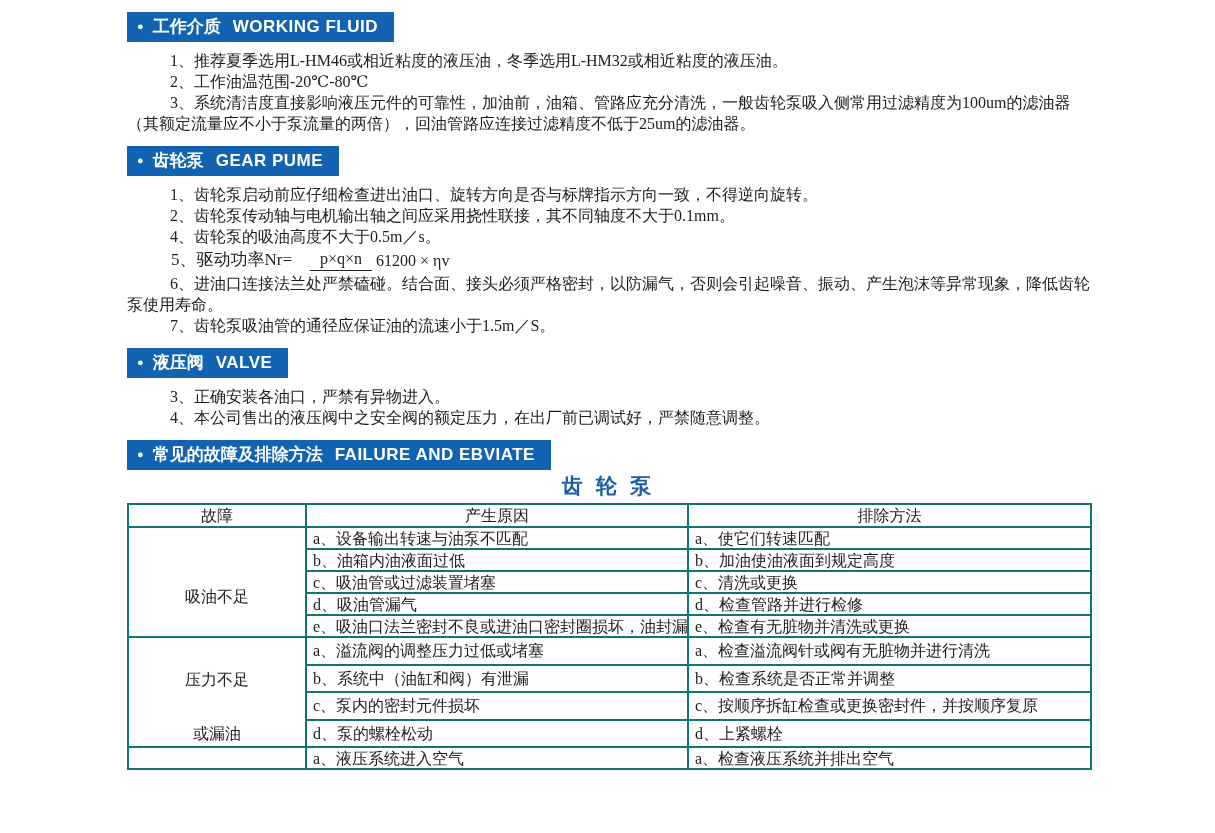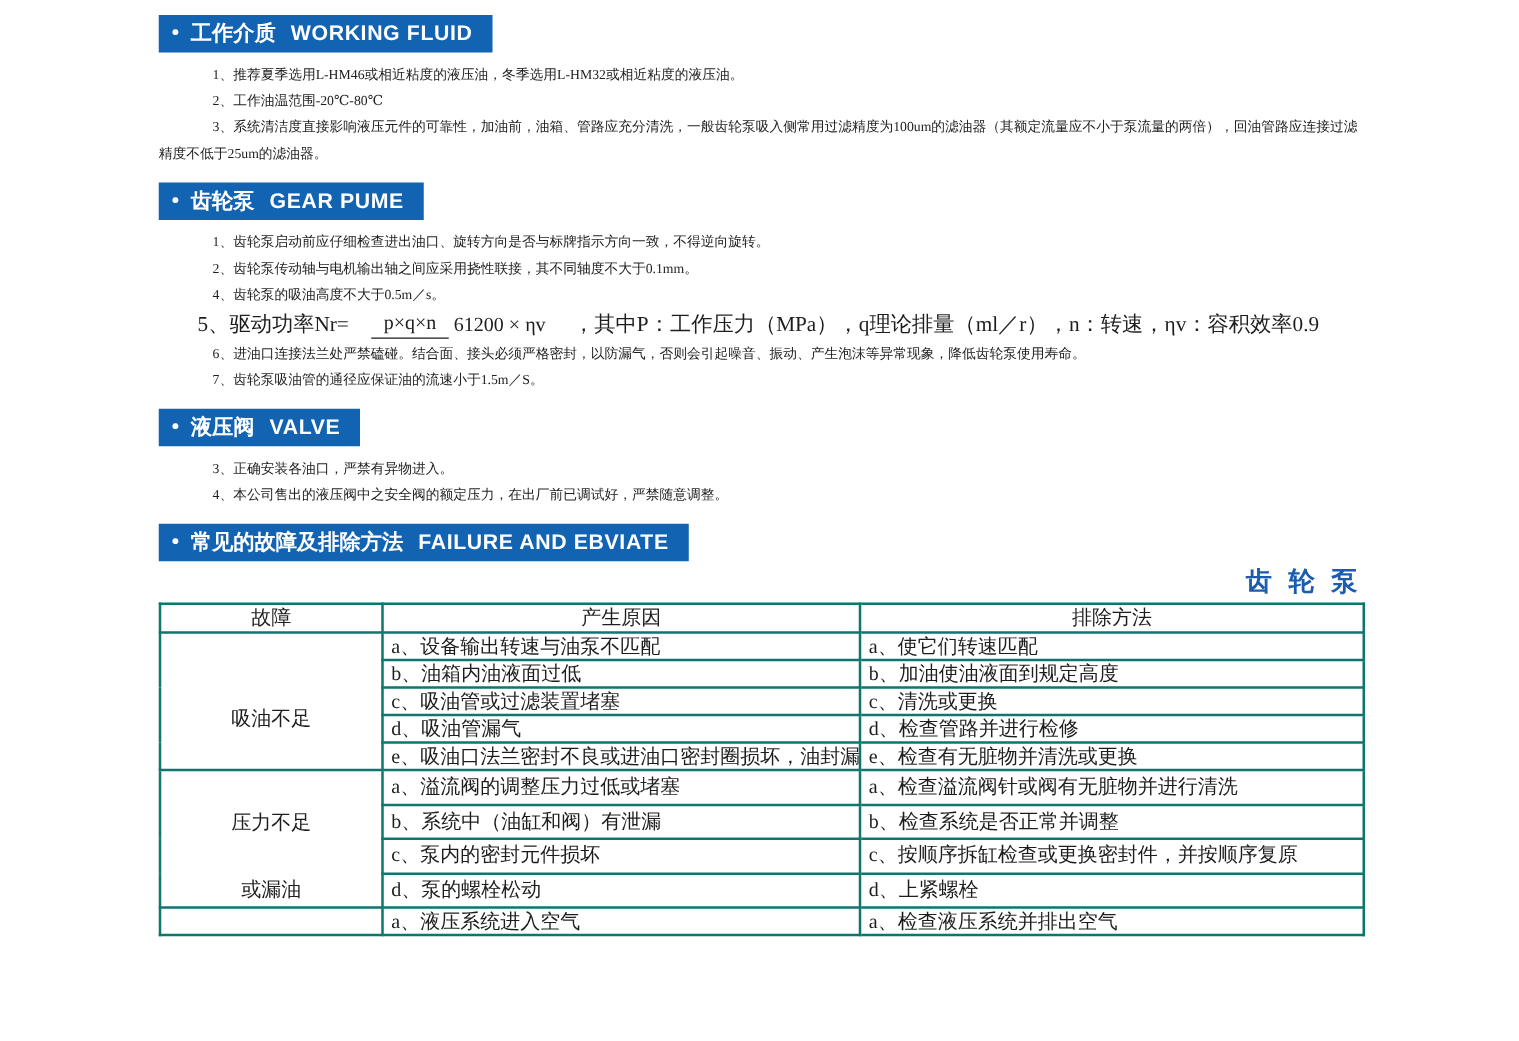--- a/index.html
+++ b/index.html
@@ -31,49 +31,49 @@
     margin-right:9px;
     line-height:1;
   }
   .section-bar .bar-en{
     margin-left:12px;
     letter-spacing:0.5px;
   }
   .sec{margin-bottom:12px;}
   .para{
     margin:0;
-    font-size:11px;
+    font-size:16px;
     line-height:21px;
     text-indent:43px;
   }
   
   .formula-line{
     display:flex;
     align-items:center;
     font-size:17px;
     line-height:20px;
     margin:2px 0;
     text-indent:0;
   }
-  .formula-line .f-prefix{margin-left:31px;white-space:nowrap;}
+  .formula-line .f-prefix{margin-left:44px;white-space:nowrap;}
   .frac{
     display:inline-flex;
     flex-direction:row;
     align-items:center;
     margin:0 18px;
     font-size:16px;
   }
   .frac .num{
     padding:0 10px 1px 10px;
     border-bottom:1.5px solid #1d1d1f;
   }
   .frac .den{padding:1px 4px 0 4px;}
   
   .table-title{
-    text-align:right;
+    text-align:center;
     color:#1b5cad;
     font-weight:bold;
     font-size:21px;
     letter-spacing:4px;
     margin:2px 0 3px 0;
   }
   table.fail{
     width:963px;
     border-collapse:collapse;
     table-layout:fixed;
@@ -126,21 +126,20 @@
     </div>
     <p class="para">1、齿轮泵启动前应仔细检查进出油口、旋转方向是否与标牌指示方向一致，不得逆向旋转。</p>
     <p class="para">2、齿轮泵传动轴与电机输出轴之间应采用挠性联接，其不同轴度不大于0.1mm。</p>
     <p class="para">4、齿轮泵的吸油高度不大于0.5m／s。</p>
     <div class="formula-line">
       <span class="f-prefix">5、驱动功率Nr=</span>
       <span class="frac">
         <span class="num">p×q×n</span>
         <span class="den">61200 × ηv</span>
       </span>
-      <span>，其中P：工作压力（MPa），q理论排量（ml／r），n：转速，ηv：容积效率0.9</span>
     </div>
     <p class="para">6、进油口连接法兰处严禁磕碰。结合面、接头必须严格密封，以防漏气，否则会引起噪音、振动、产生泡沫等异常现象，降低齿轮泵使用寿命。</p>
     <p class="para">7、齿轮泵吸油管的通径应保证油的流速小于1.5m／S。</p>
   </div>
 
   <div class="sec">
     <div class="section-bar">
       <span class="bullet">●</span>
       <span class="bar-cn">液压阀</span>
       <span class="bar-en">VALVE</span>

